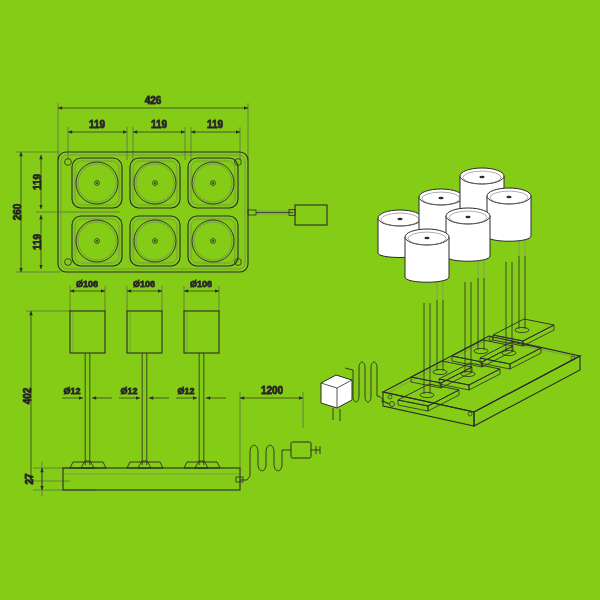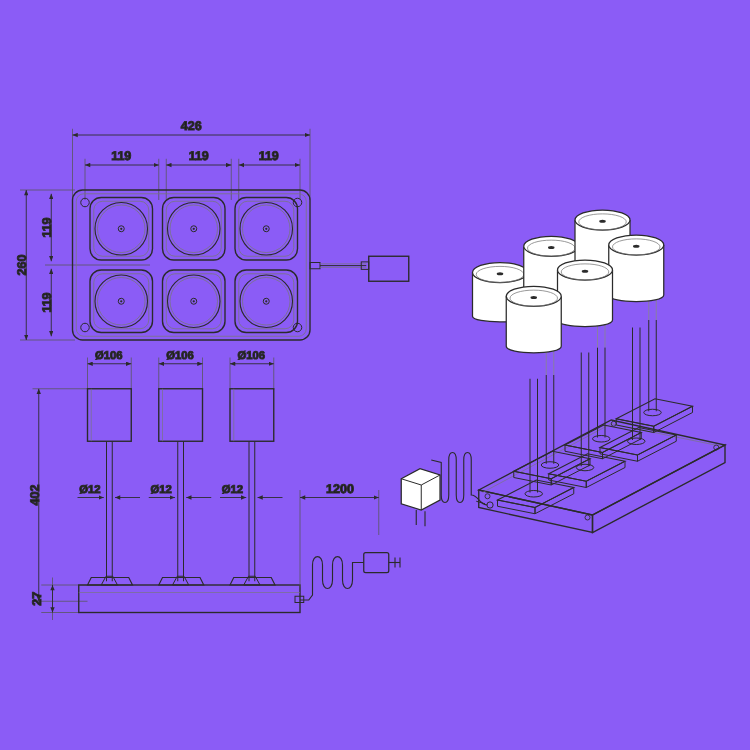--- a/index.html
+++ b/index.html
@@ -1,18 +1,18 @@
 <!DOCTYPE html>
 <html><head>
 <meta charset="utf-8">
 <style>
   html,body{margin:0;padding:0;background:#ffffff;}
   body{width:600px;height:600px;overflow:hidden;
        font-family:"Liberation Sans",sans-serif;}
-  #sheet{position:relative;width:600px;height:600px;background:#8b5cf6;}
+  #sheet{position:relative;width:600px;height:600px;background:#84cc16;}
   svg{display:block;}
   .dimtxt{font-family:"Liberation Sans",sans-serif;font-size:10px;
           font-weight:bold;fill:#1a1a1a;}
   .dimtxt.sm{font-size:9px;}
 </style>
 </head>
 <body>
 
 <div id="sheet">
 <svg width="600" height="600" viewBox="0 0 600 600">

